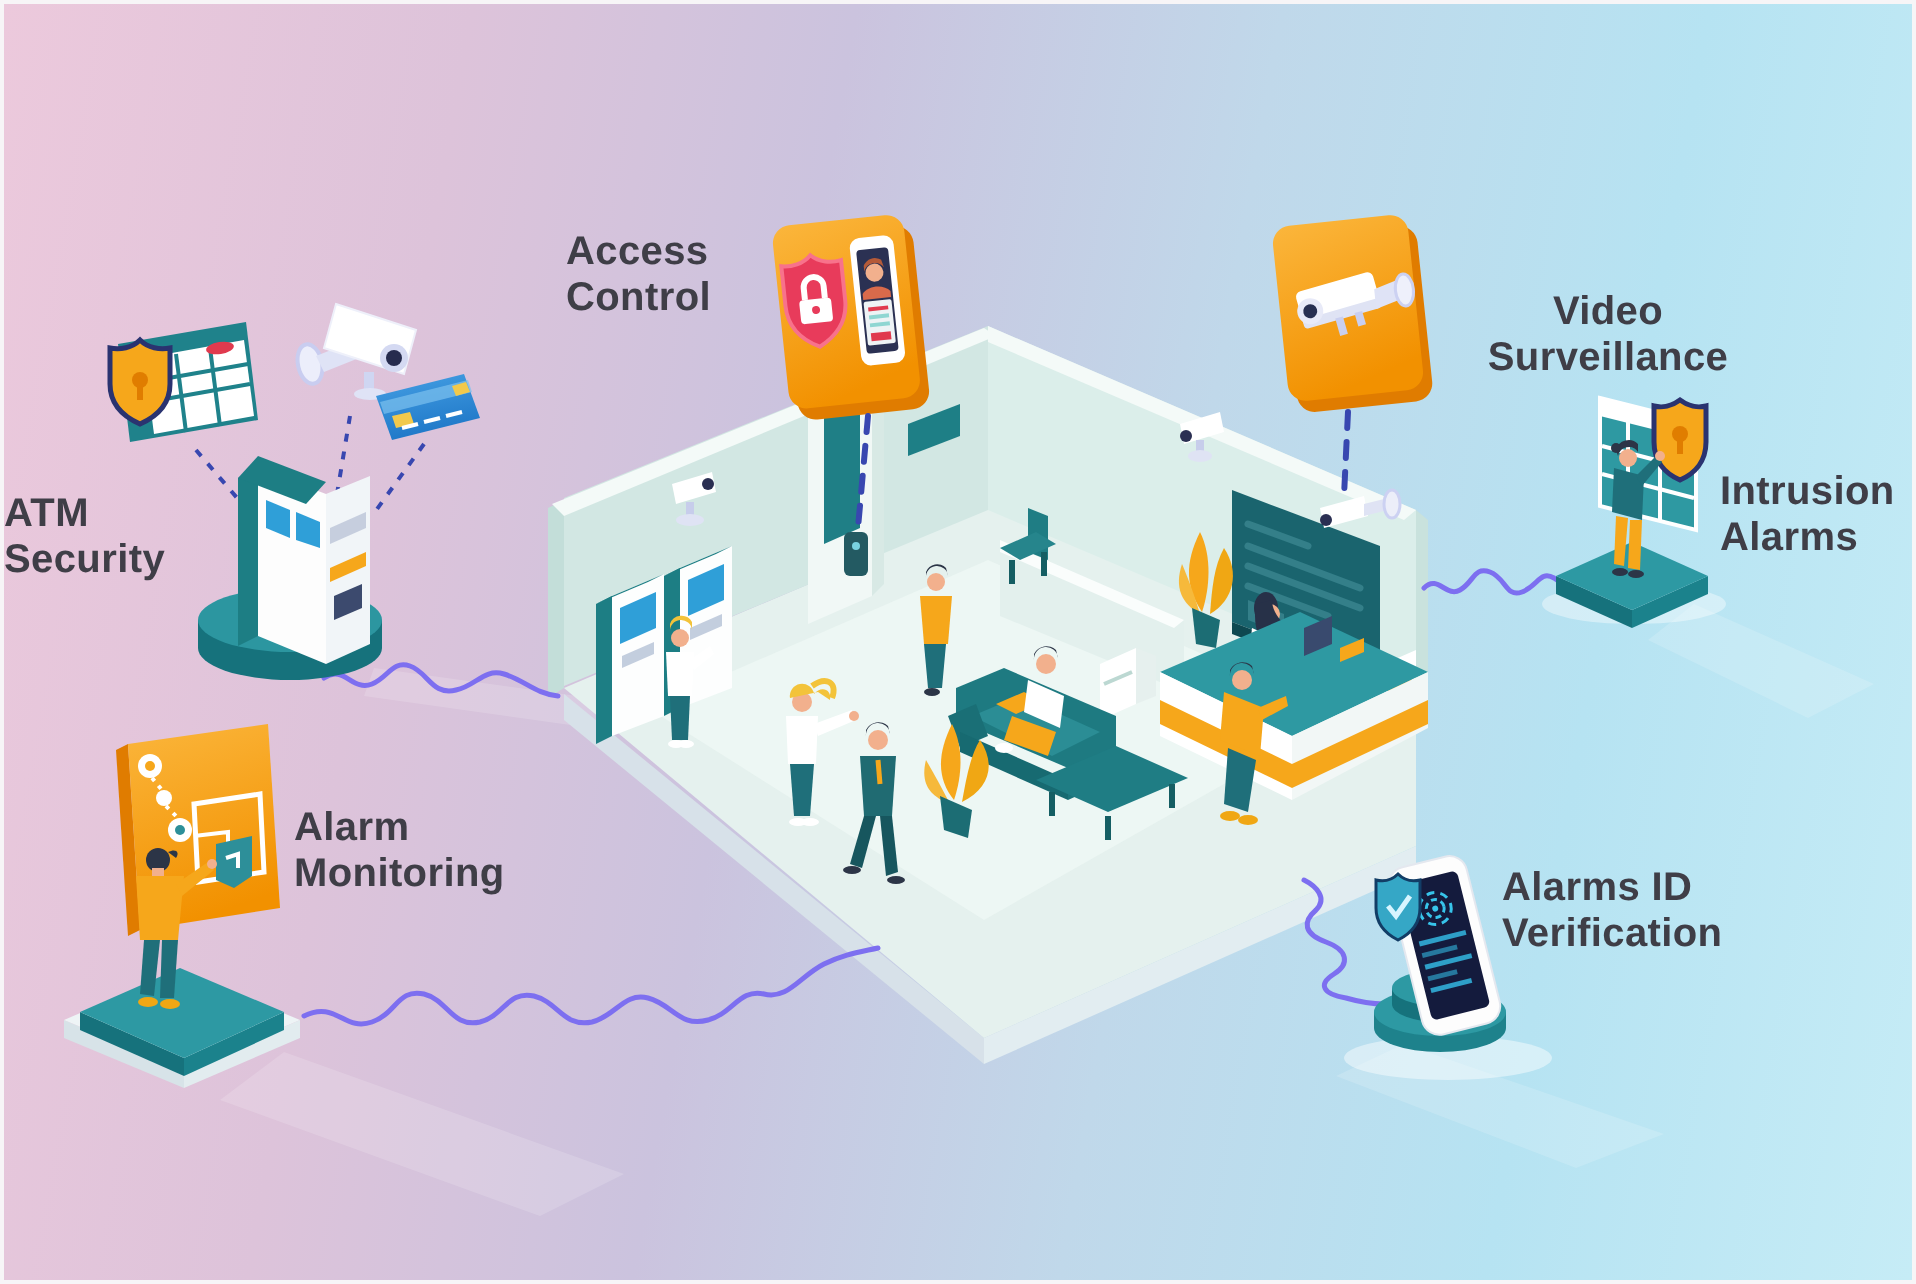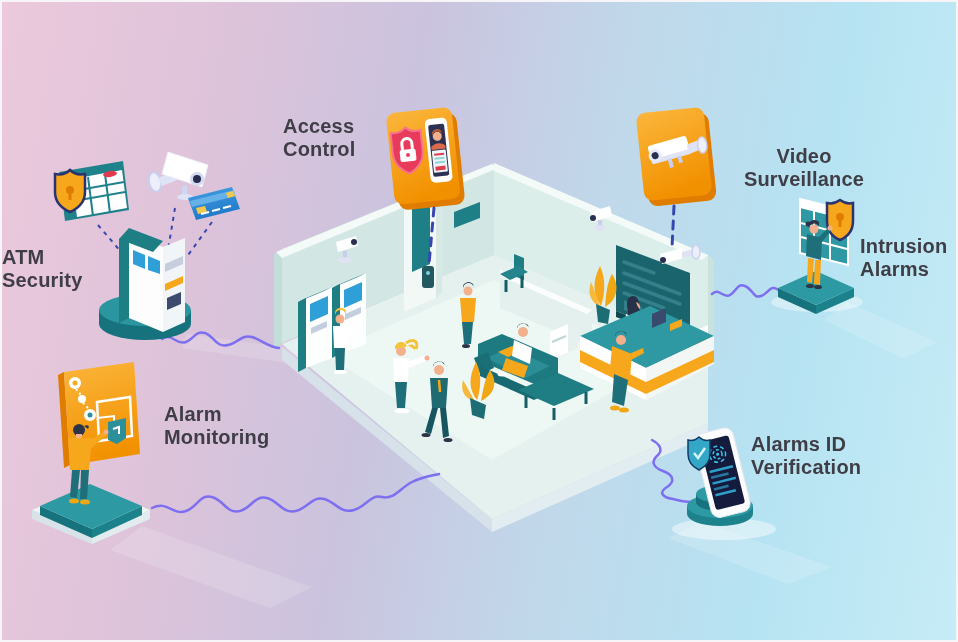--- a/index.html
+++ b/index.html
@@ -455,17 +455,17 @@
 </svg>
 
 <div class="flabel center" style="left:0px;top:244px;width:112px;">ATM
 Security</div>
 <div class="flabel center" style="left:281px;top:113px;width:120px;">Access
 Control</div>
 <div class="flabel" style="left:722px;top:143px;width:160px;text-align:center;">Video
 Surveillance</div>
 <div class="flabel" style="left:858px;top:233px;width:100px;">Intrusion
 Alarms</div>
-<div class="flabel" style="left:162px;top:401px;width:140px;">Alarm
+<div class="flabel" style="left:145px;top:401px;width:140px;">Alarm
 Monitoring</div>
 <div class="flabel" style="left:749px;top:431px;width:140px;">Alarms ID
 Verification</div>
 </div>
 
 </body></html>

